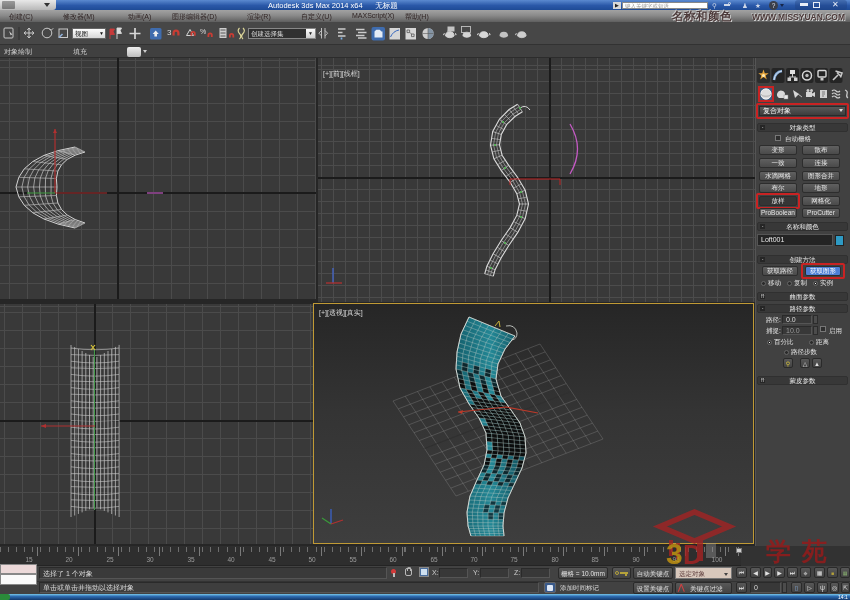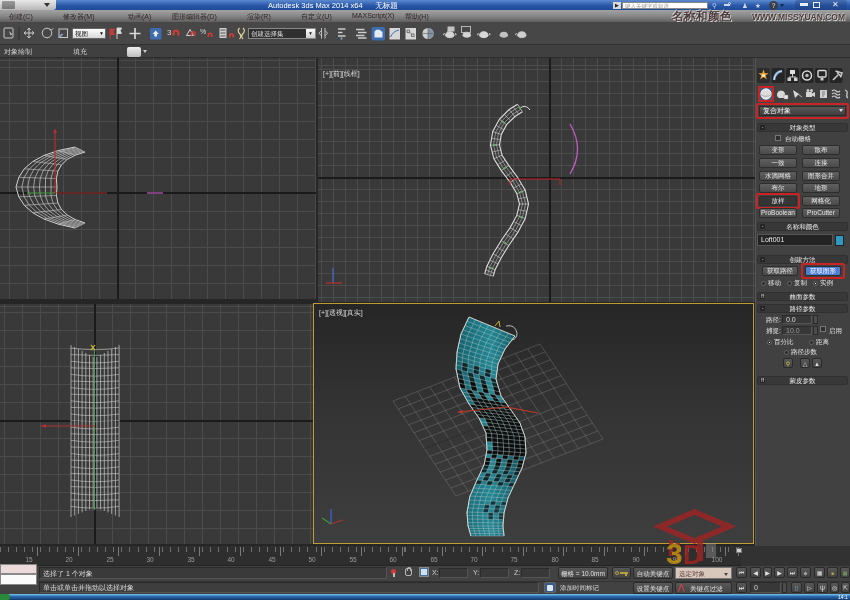--- a/index.html
+++ b/index.html
@@ -729,12 +729,13 @@
 <g opacity="0.8">
 <path d="M 20,46.5 L 54.5,32 L 89,46.5 L 54.5,61 Z" fill="none" stroke="#a32424" stroke-width="5.5"></path>
 <path d="M 31,60 v 16 M 38,63 v 16" stroke="#a32424" stroke-width="4"></path>
 <path d="M 60,59 v 22" stroke="#a32424" stroke-width="6"></path>
 <rect x="66" y="63" width="10" height="15" fill="#9a9a9a" opacity="0.5"></rect>
 <text x="26" y="84" font-size="30" font-weight="bold" fill="#c9980f" font-family="Liberation Sans">3</text>
 <text x="43" y="84" font-size="27" font-weight="bold" fill="#a82222" font-family="Liberation Sans">D</text>
 </g>
 </svg>
 
+<div class="abs" style="left:766px;top:535px;color:rgba(152,26,26,.82);font-size:25px;font-weight:bold;letter-spacing:11px;font-family:'Liberation Sans'">学苑</div>
 </div>
 </body></html>

